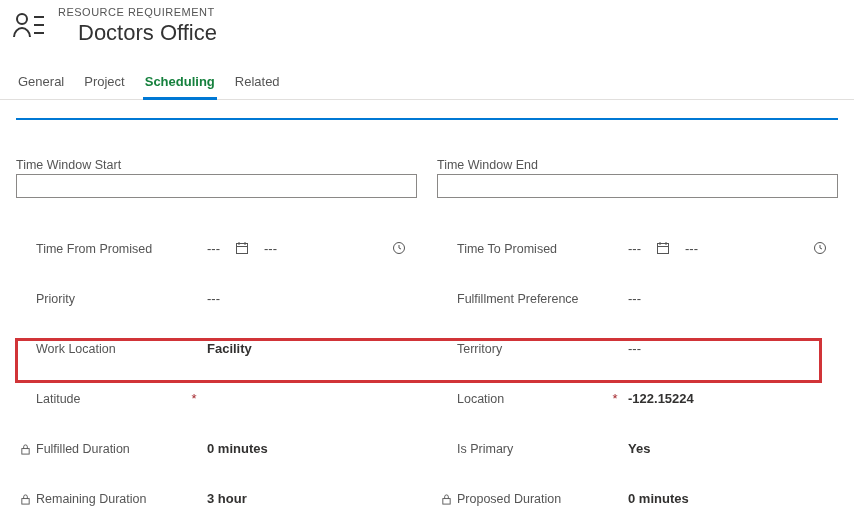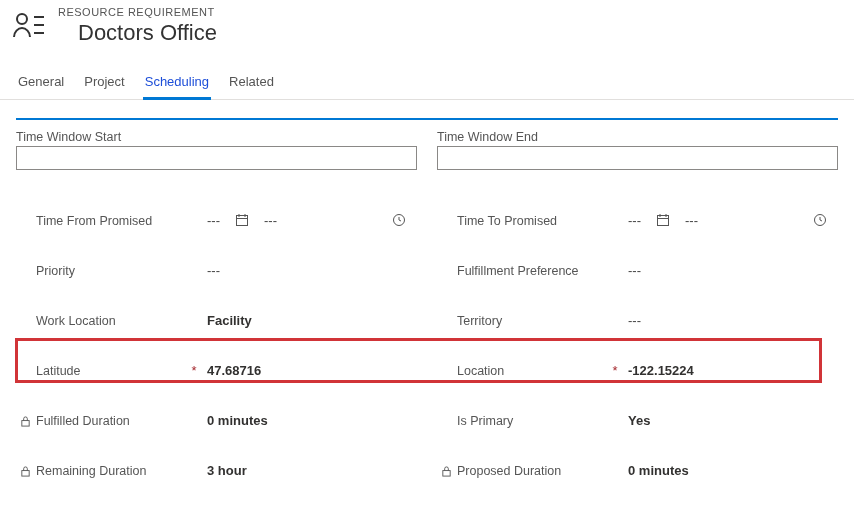--- a/index.html
+++ b/index.html
@@ -39,22 +39,22 @@
     margin-top: 10px;
   }
   .tab {
     padding: 8px 2px 10px 2px;
     font-size: 13px;
     color: #555;
     cursor: pointer;
     position: relative;
   }
   .tab.active {
-    font-weight: 400;
-    color: #1d4ed8;
+    font-weight: 700;
+    color: #15803d;
   }
   .tab.active::after {
     content: "";
     position: absolute;
     left: 0; right: 0; bottom: -1px;
     height: 3px;
     background: #0078d4;
   }
   .hr-accent {
     height: 2px;
@@ -62,20 +62,21 @@
     margin: 18px 16px 0 16px;
   }
   .form-area {
     display: flex;
     padding: 10px 16px 0 16px;
     gap: 20px;
   }
   .col {
     flex: 1;
     min-width: 0;
+    margin-top: 28px;
   }
   .section-label {
     font-size: 12.5px;
     color: #555;
     margin-bottom: 2px;
   }
   .section-input {
     width: 100%;
     height: 24px;
     border: 1px solid #8a8886;
@@ -211,21 +212,20 @@
           <span class="lock-slot"></span>
           <span class="field-label">Work Location</span>
           <span class="req"></span>
           <span class="field-value bold">Facility</span>
         </div>
 
         <div class="field-row">
           <span class="lock-slot"></span>
           <span class="field-label">Latitude</span>
           <span class="req">*</span>
-          <span class="field-value bold">47.68716</span>
         </div>
 
         <div class="field-row">
           <span class="lock-slot lock-icon">
             <svg viewBox="0 0 12 14" fill="none" stroke="#555" stroke-width="1">
                 <rect x="2" y="6" width="8" height="6"></rect>
                 <path d="M4 6V4a2 2 0 014 0v2"></path>
               </svg>
           </span>
           <span class="field-label">Fulfilled Duration</span>

